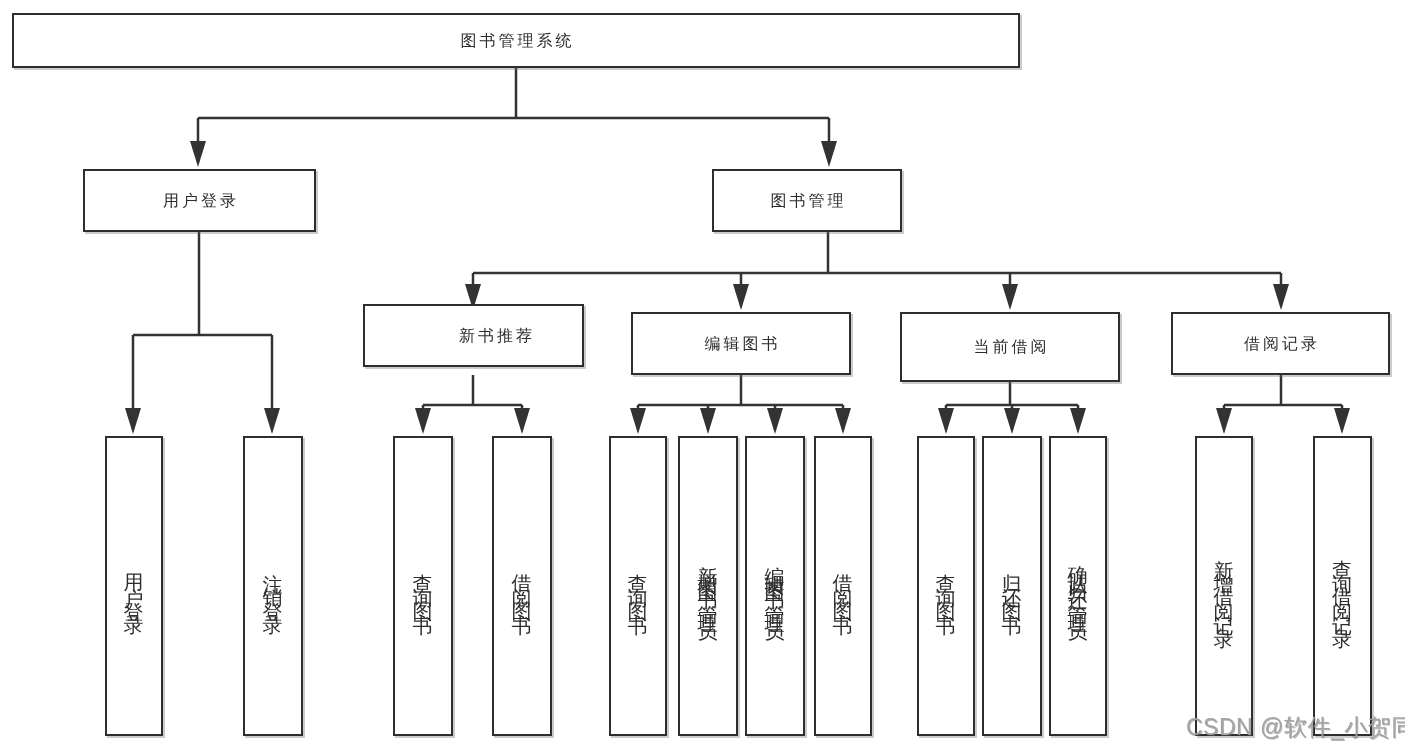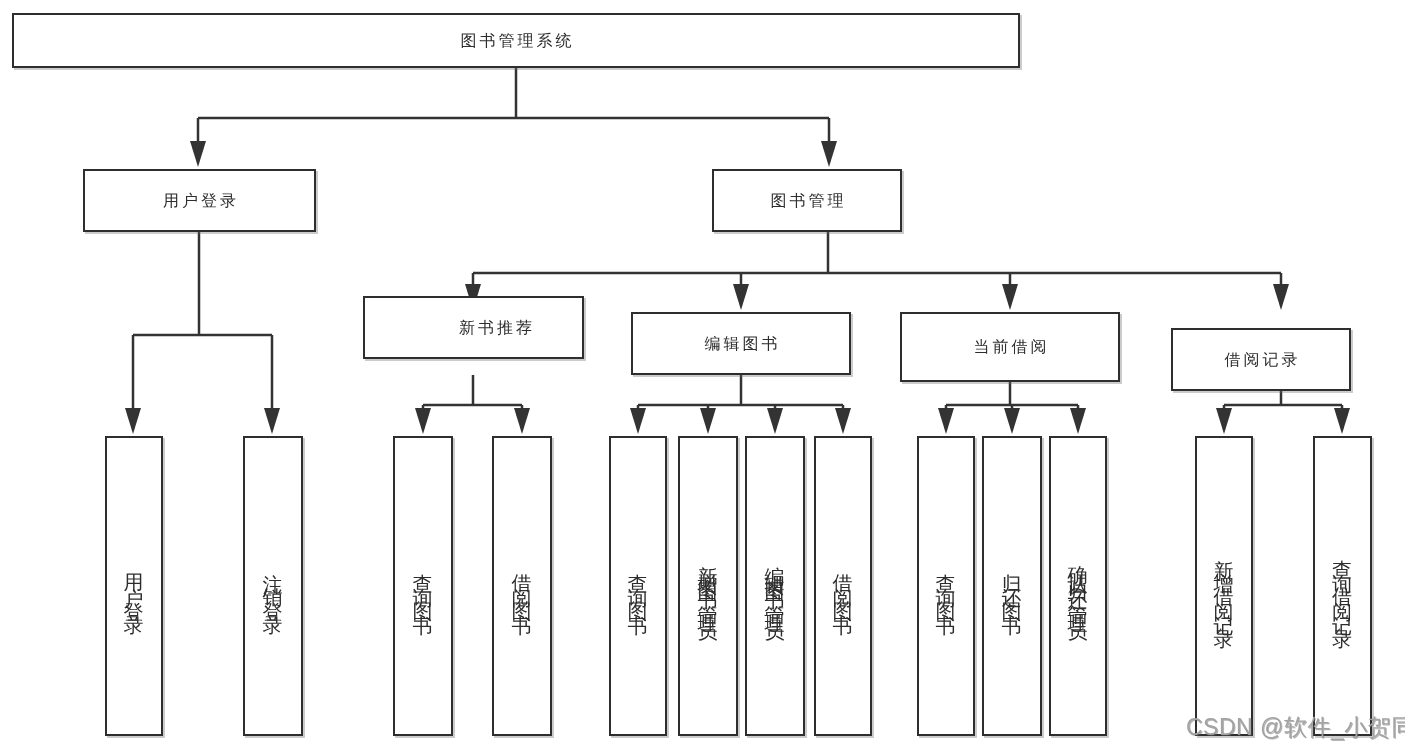--- a/index.html
+++ b/index.html
@@ -149,24 +149,24 @@
       <path d="M1216,408 L1232,408 L1224,434 Z"></path>
       <path d="M1334,408 L1350,408 L1342,434 Z"></path>
     </g>
   </svg>
 
   <div class="node hnode" style="left:12px; top:13px; width:1008px; height:55px;">图书管理系统</div>
 
   <div class="node hnode" style="left:83px; top:169px; width:233px; height:63px;">用户登录</div>
   <div class="node hnode" style="left:712px; top:169px; width:190px; height:63px;">图书管理</div>
 
-  <div class="node hnode" style="left:363px; top:296px; width:221px; height:63px;padding-left:44px;">新书推荐</div>
+  <div class="node hnode" style="left:363px; top:304px; width:221px; height:63px;padding-left:44px;">新书推荐</div>
   <div class="node hnode" style="left:631px; top:312px; width:220px; height:63px;">编辑图书</div>
   <div class="node hnode" style="left:900px; top:312px; width:220px; height:70px;">当前借阅</div>
-  <div class="node hnode" style="left:1171px; top:328px; width:180px; height:63px;">借阅记录</div>
+  <div class="node hnode" style="left:1171px; top:312px; width:219px; height:63px;">借阅记录</div>
 
   <div class="node vnode" style="left:105px; top:436px; width:58px; height:300px;">用户登录</div>
   <div class="node vnode" style="left:243px; top:436px; width:60px; height:300px;">注销登录</div>
 
   <div class="node vnode" style="left:393px; top:436px; width:60px; height:300px;">查询图书</div>
   <div class="node vnode" style="left:492px; top:436px; width:60px; height:300px;">借阅图书</div>
 
   <div class="node vnode" style="left:609px; top:436px; width:58px; height:300px;">查询图书</div>
   <div class="node vnode long" style="left:678px; top:436px; width:60px; height:300px;">新增图书（管理员）</div>
   <div class="node vnode long" style="left:745px; top:436px; width:60px; height:300px;">编辑图书（管理员）</div>

